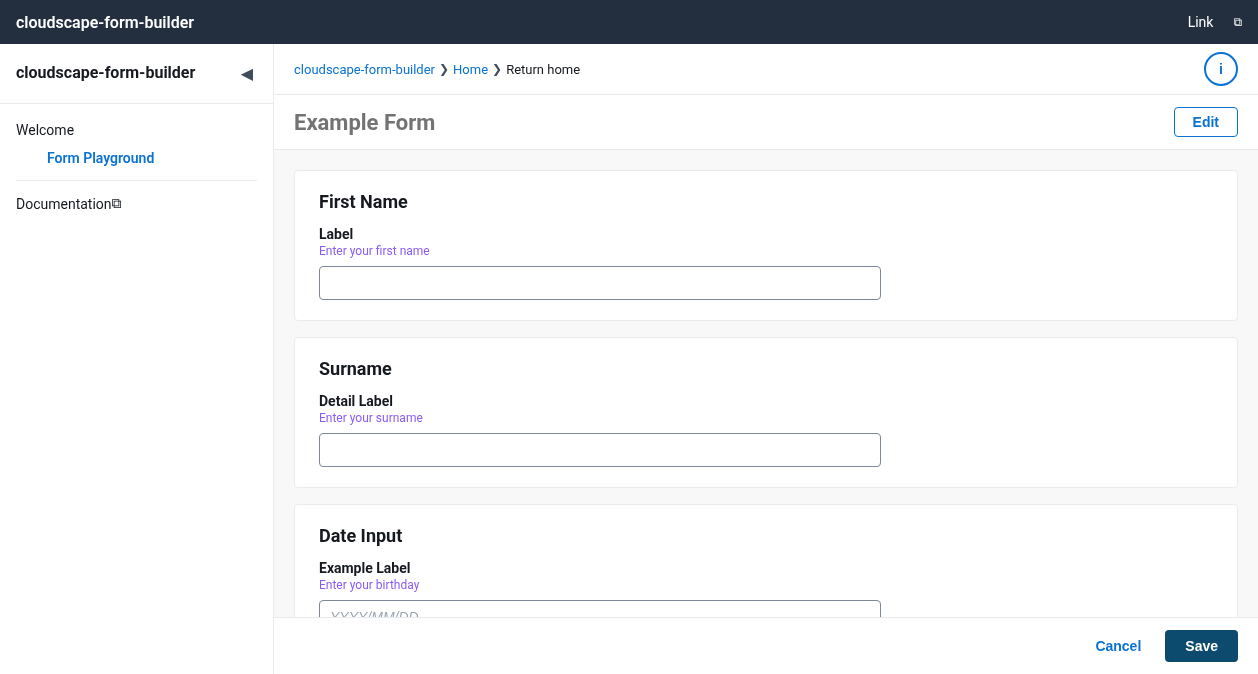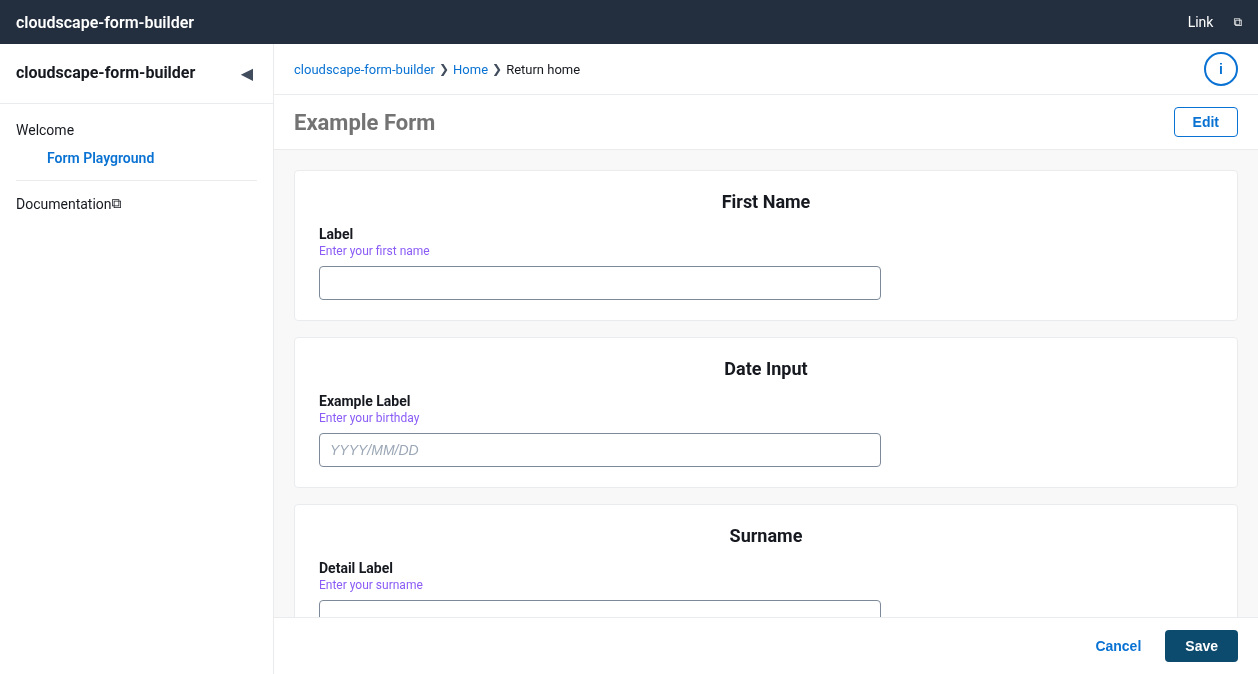--- a/index.html
+++ b/index.html
@@ -220,21 +220,20 @@
       border-radius: 4px;
       padding: 20px 24px;
       margin-bottom: 16px;
     }
 
     .section-title {
       font-size: 18px;
       font-weight: 700;
       color: #16191f;
       margin-bottom: 14px;
-      text-align: center;
     }
 
     .field-label {
       font-size: 14px;
       font-weight: 700;
       color: #16191f;
       margin-bottom: 2px;
     }
 
     .field-description {
@@ -343,33 +342,33 @@
     <div class="form-content">
 
       <div class="form-section">
         <h2 class="section-title">First Name</h2>
         <div class="field-label">Label</div>
         <div class="field-description">Enter your first name</div>
         <input class="form-input" type="text" style="">
       </div>
 
       <div class="form-section">
+        <h2 class="section-title">Surname</h2>
+        <div class="field-label">Detail Label</div>
+        <div class="field-description">Enter your surname</div>
+        <input class="form-input" type="text" style="">
+      </div>
+
+      <div class="form-section">
         <h2 class="section-title">Date Input</h2>
         <div class="field-label">Example Label</div>
         <div class="field-description">Enter your birthday</div>
         <input class="form-input with-placeholder" type="text" placeholder="YYYY/MM/DD" style="">
       </div>
 
-      <div class="form-section">
-        <h2 class="section-title">Surname</h2>
-        <div class="field-label">Detail Label</div>
-        <div class="field-description">Enter your surname</div>
-        <input class="form-input" type="text" style="">
-      </div>
-
     </div>
 
     <div class="footer-bar">
       <button class="cancel-btn">Cancel</button>
       <button class="save-btn">Save</button>
     </div>
 
   </main>
 </div>
 

